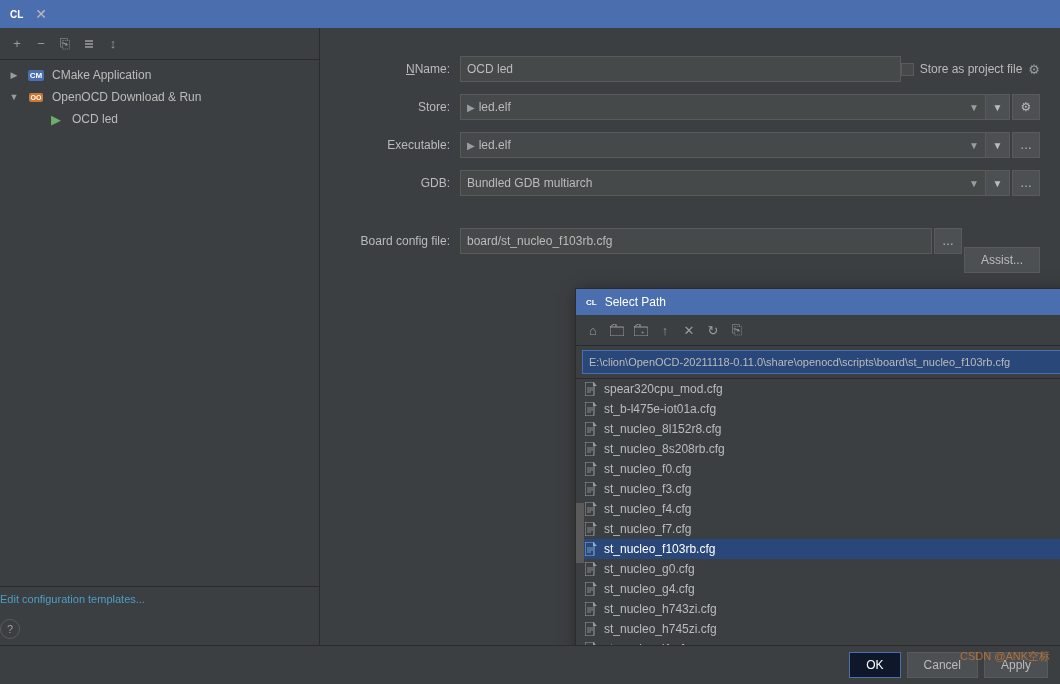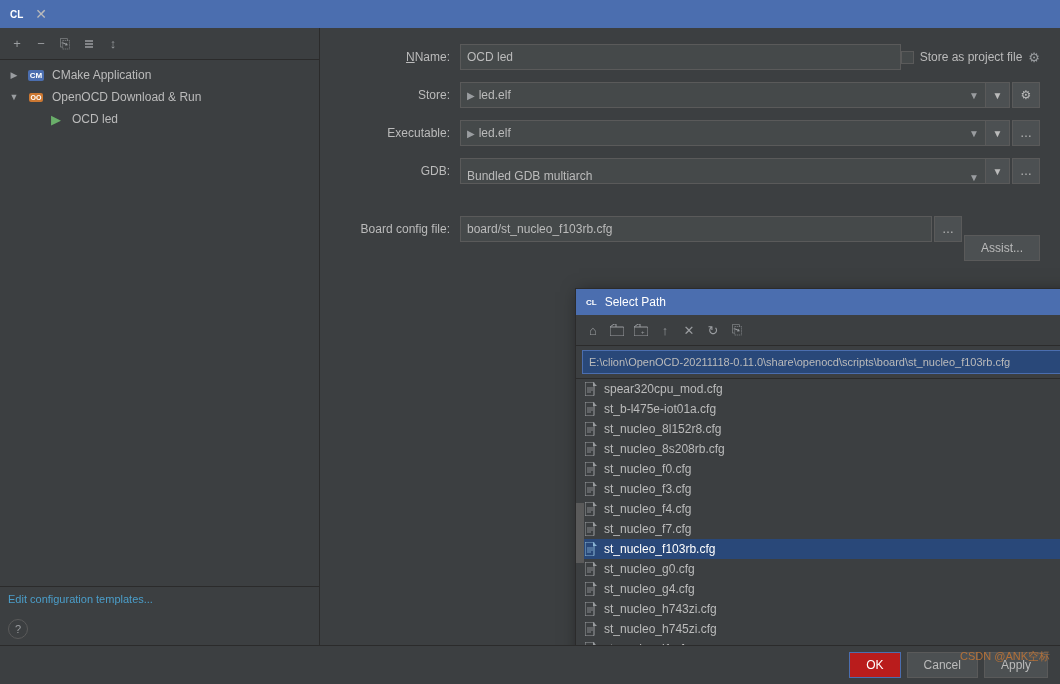--- a/index.html
+++ b/index.html
@@ -107,21 +107,21 @@
     .cmake-icon {
       font-size: 10px;
       background: #4b6eaf;
       color: white;
       border-radius: 2px;
       padding: 1px 2px;
       font-weight: bold;
     }
 
     .sidebar-footer {
-      padding: 6px 8px;
+      padding: 6px 0;
       border-top: 1px solid #2b2b2b;
     }
 
     .edit-templates-link {
       color: #4b9eca;
       cursor: pointer;
       font-size: 11px;
     }
 
     .help-btn {
@@ -132,21 +132,21 @@
       color: #9a9da0;
       cursor: pointer;
       margin-top: 6px;
       font-size: 11px;
     }
 
     
     .config-panel {
       flex: 1;
       background: #3c3f41;
-      padding: 16px 20px;
+      padding: 28px 20px;
       overflow-y: auto;
       position: relative;
     }
 
     .field-row {
       display: flex;
       align-items: center;
       margin-bottom: 12px;
     }
 
@@ -314,21 +314,21 @@
       height: 26px;
       padding: 0 16px;
       background: #4c5052;
       border: 1px solid #5a5a5a;
       color: #bbbbbb;
       cursor: pointer;
       font-size: 12px;
       display: flex; align-items: center;
     }
     .dialog-btn.primary {
-      background: #b91c1c;
+      background: #0f172a;
       border-color: #4b6eaf;
       color: #ffffff;
     }
 
     
     .main-footer {
       display: flex;
       justify-content: flex-end;
       align-items: center;
       padding: 6px 12px;
@@ -449,21 +449,21 @@
           <span style="color:#9a9da0;font-size:10px;margin-right:4px;">▶</span>
           <span>led.elf</span>
           <span class="select-arrow">▼</span>
         </div>
         <div class="select-dropdown-arrow">▼</div>
         <div class="btn-icon">…</div>
       </div>
 
       <div class="field-row">
         <div class="field-label">GDB:</div>
-        <div class="field-select" style="flex:1;align-items:flex-end;">
+        <div class="field-select" style="flex:1;">
           <span>Bundled GDB multiarch</span>
           <span class="select-arrow">▼</span>
         </div>
         <div class="select-dropdown-arrow">▼</div>
         <div class="btn-icon">…</div>
       </div>
 
       <div class="field-row">
         <div class="field-label">Board config file:</div>
         <input type="text" class="field-input" value="board/st_nucleo_f103rb.cfg" style="flex: 1 1 0%;">

